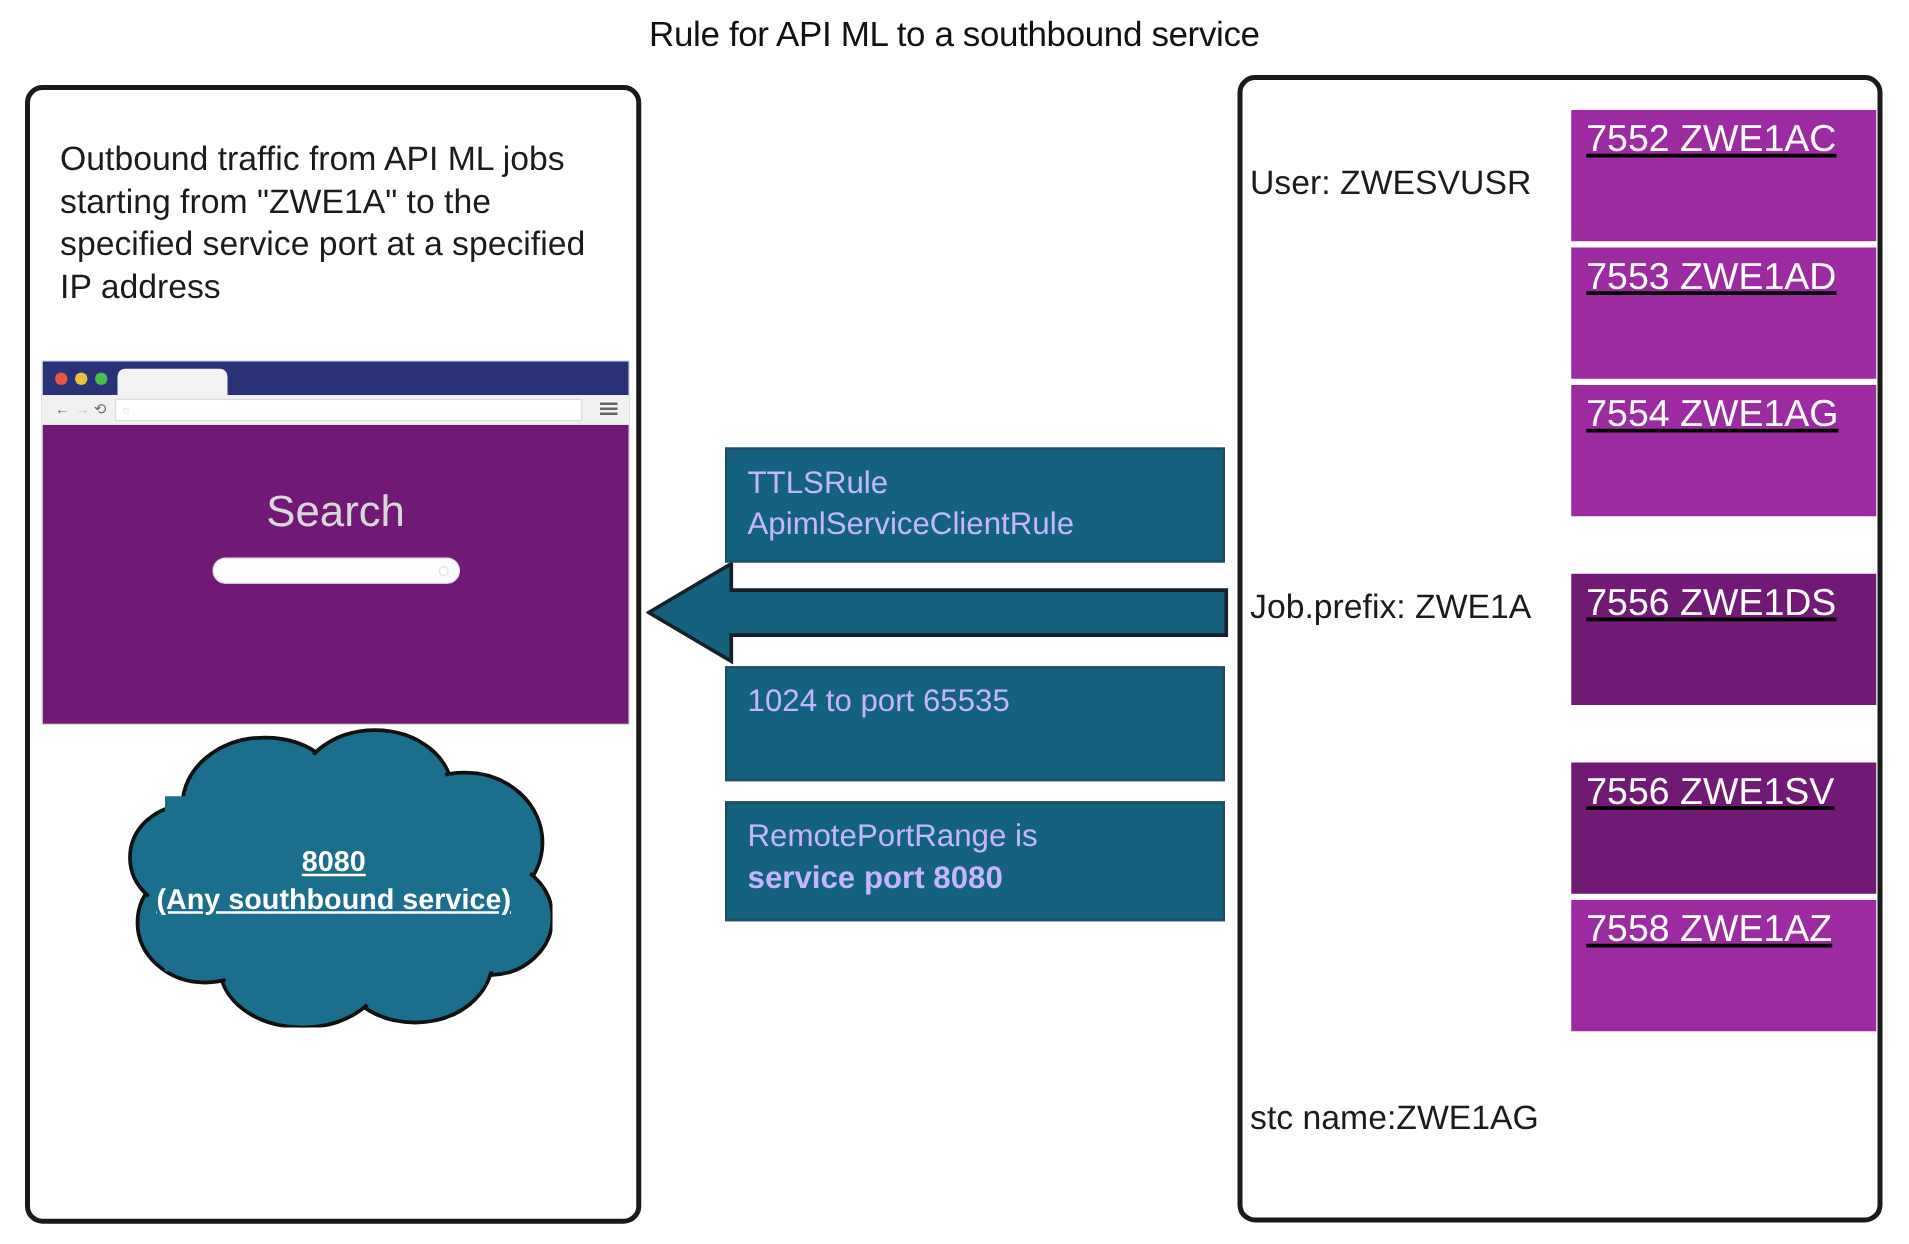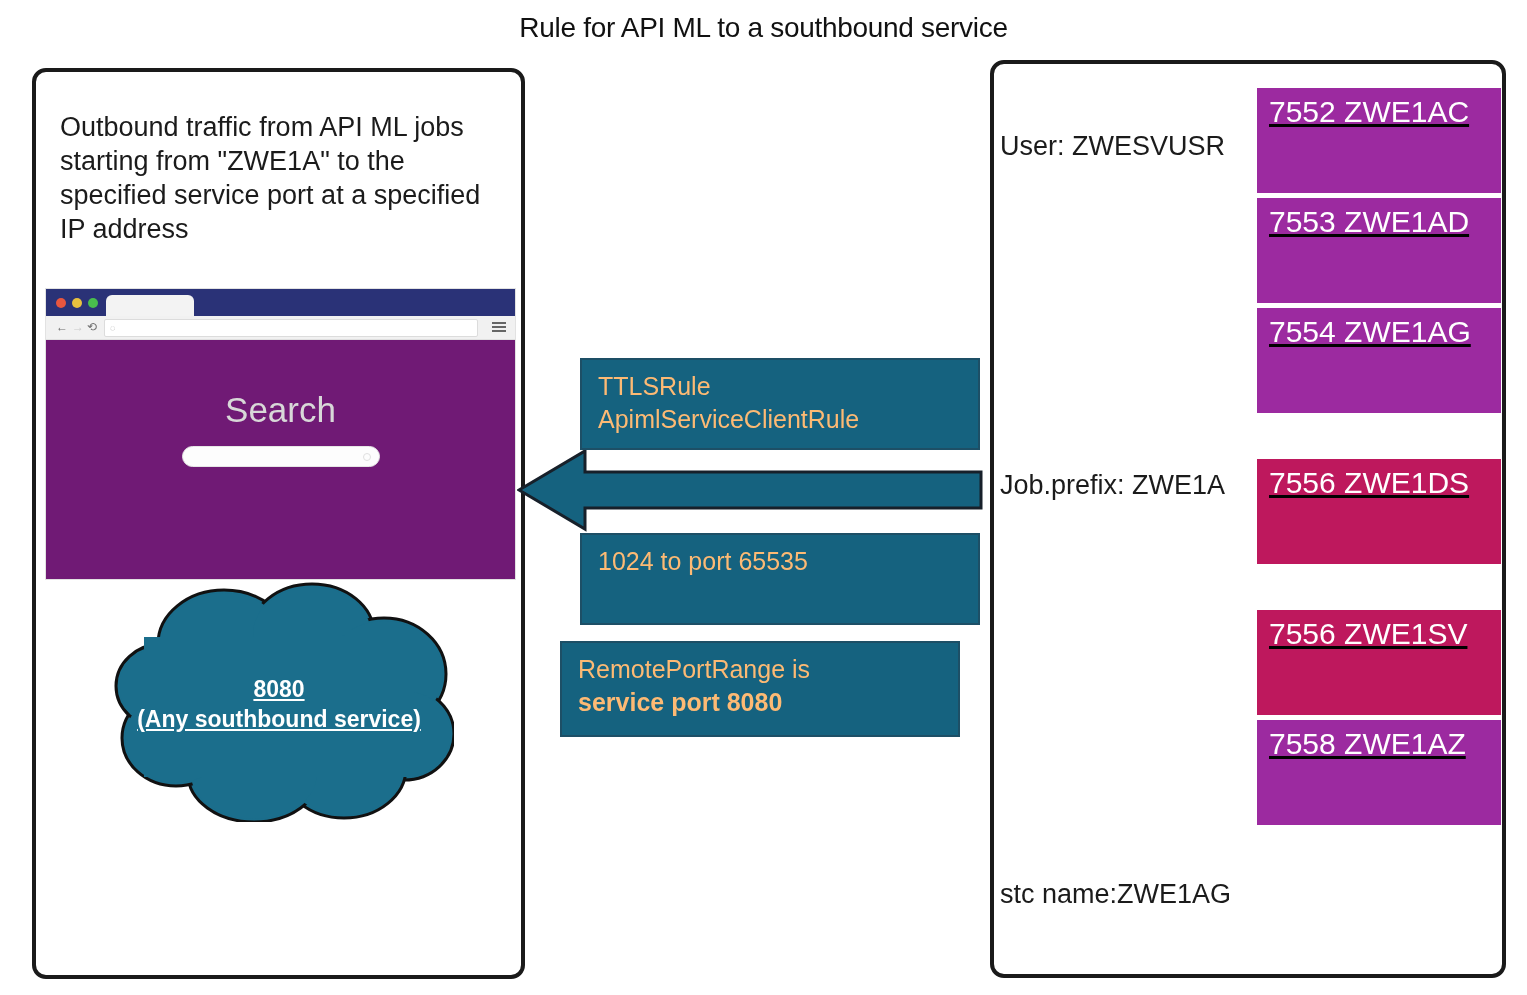--- a/index.html
+++ b/index.html
@@ -30,21 +30,21 @@
   }
 
   
   .panel {
     position: absolute;
     background: #ffffff;
     border: 4px solid #1a1a1a;
     border-radius: 14px;
     box-sizing: border-box;
   }
-  #left-panel  { left: 20px;  top: 68px; width: 493px; height: 911px; margin-left: 12px; }
+  #left-panel  { left: 20px;  top: 68px; width: 493px; height: 911px; }
   #right-panel { left: 990px; top: 60px; width: 516px; height: 918px; }
 
   
   #left-description {
     position: absolute;
     left: 24px;
     top: 38px;
     width: 440px;
     font-size: 27px;
     line-height: 34px;
@@ -207,28 +207,28 @@
     height: 90px;
   }
   #arrow svg { display: block; width: 100%; height: 100%; }
 
   
   .rule-box {
     position: absolute;
     background: #15627f;
     border: 2px solid #1d4f66;
     box-sizing: border-box;
-    color: #fdba74;
+    color: #c4b5fd;
     padding: 10px 14px 10px 16px;
     font-size: 25px;
     line-height: 33px;
   }
   #rule-box-0 { left: 580px; top: 358px; width: 400px; height: 92px; }
   #rule-box-1 { left: 580px; top: 533px; width: 400px; height: 92px; }
-  #rule-box-2 { left: 560px; top: 641px; width: 400px; height: 96px; }
+  #rule-box-2 { left: 580px; top: 641px; width: 400px; height: 96px; }
   .rule-line-bold { font-weight: bold; }
 
   
   .right-label {
     position: absolute;
     font-size: 27px;
     color: #1b1b1b;
     white-space: nowrap;
   }
   #label-user      { left: 1000px; top: 131px; }
@@ -246,21 +246,21 @@
   .port-box {
     height: 105px;
     margin-bottom: 5px;
     box-sizing: border-box;
     color: #ffffff;
     font-size: 30px;
     padding: 7px 0 0 12px;
     white-space: nowrap;
   }
   .port-purple { background: #9c2aa0; }
-  .port-blue   { background: #be185d; margin-top: 46px; }
+  .port-blue   { background: #701a75; margin-top: 46px; }
 </style>
 </head>
 <body>
 
 <div id="page-title">Rule for API ML to a southbound service</div>
 
 <div class="panel" id="left-panel">
 
   <div id="left-description">Outbound traffic from API ML jobs starting from "ZWE1A" to the specified service port at a specified IP address</div>
 

